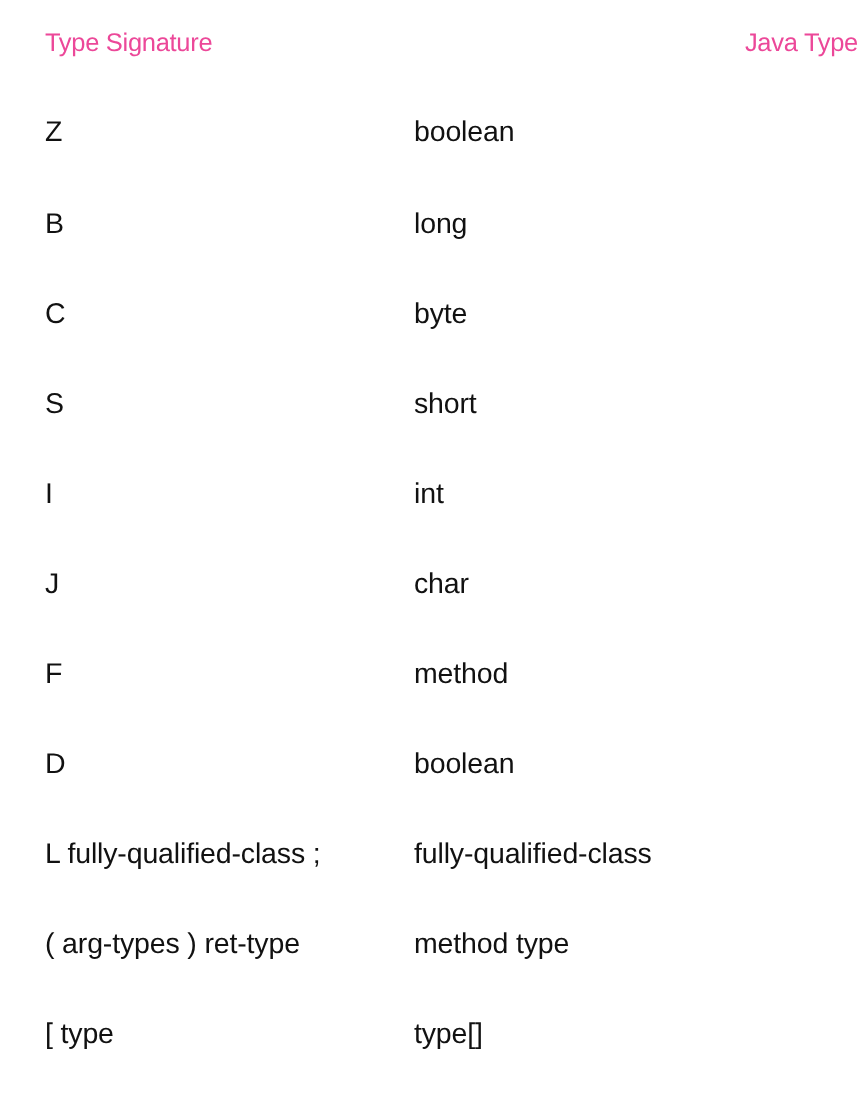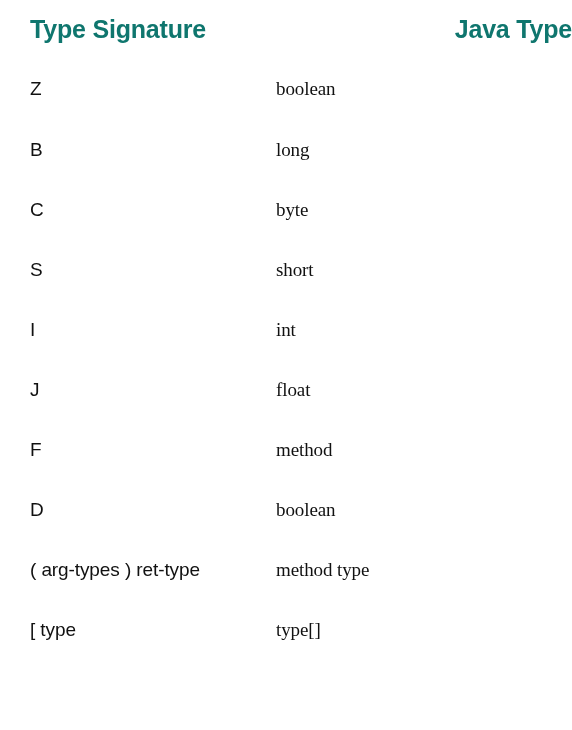--- a/index.html
+++ b/index.html
@@ -49,24 +49,24 @@
     border: 0;
     white-space: nowrap;
     overflow: visible;
   }
 
   
   thead tr.header-row {
     height: 58px;
   }
   thead th {
-    font-size: 25px;
-    font-weight: bold;
+    font-size: 17px;
+    font-weight: normal;
     letter-spacing: -0.2px;
-    color: #0f766e;
+    color: #ec4899;
   }
   thead th.sig-head {
     padding-left: 30px;
   }
   thead th.java-head {
     padding-left: 8px;
     text-align: right;
   }
 
   
@@ -74,21 +74,20 @@
     font-size: 19px;
     font-weight: normal;
     color: #111111;
     letter-spacing: -0.1px;
   }
   tbody td.cell-signature {
     padding-left: 30px;
   }
   tbody td.cell-javatype {
     padding-left: 8px;
-    font-family: Liberation Serif, serif;
   }
 
   tbody tr:first-child {
     height: 62px;
   }
 </style>
 </head>
 <body>
 
 <div class="sheet">
@@ -122,29 +121,33 @@
       <tr>
         <td class="cell-signature">S</td>
         <td class="cell-javatype">short</td>
       </tr>
       <tr>
         <td class="cell-signature">I</td>
         <td class="cell-javatype">int</td>
       </tr>
       <tr>
         <td class="cell-signature">J</td>
-        <td class="cell-javatype">float</td>
+        <td class="cell-javatype">char</td>
       </tr>
       <tr>
         <td class="cell-signature">F</td>
         <td class="cell-javatype">method</td>
       </tr>
       <tr>
         <td class="cell-signature">D</td>
         <td class="cell-javatype">boolean</td>
+      </tr>
+      <tr>
+        <td class="cell-signature">L fully-qualified-class ;</td>
+        <td class="cell-javatype">fully-qualified-class</td>
       </tr>
       <tr>
         <td class="cell-signature">( arg-types ) ret-type</td>
         <td class="cell-javatype">method type</td>
       </tr>
       <tr>
         <td class="cell-signature">[ type</td>
         <td class="cell-javatype">type[]</td>
       </tr>
     </tbody>

